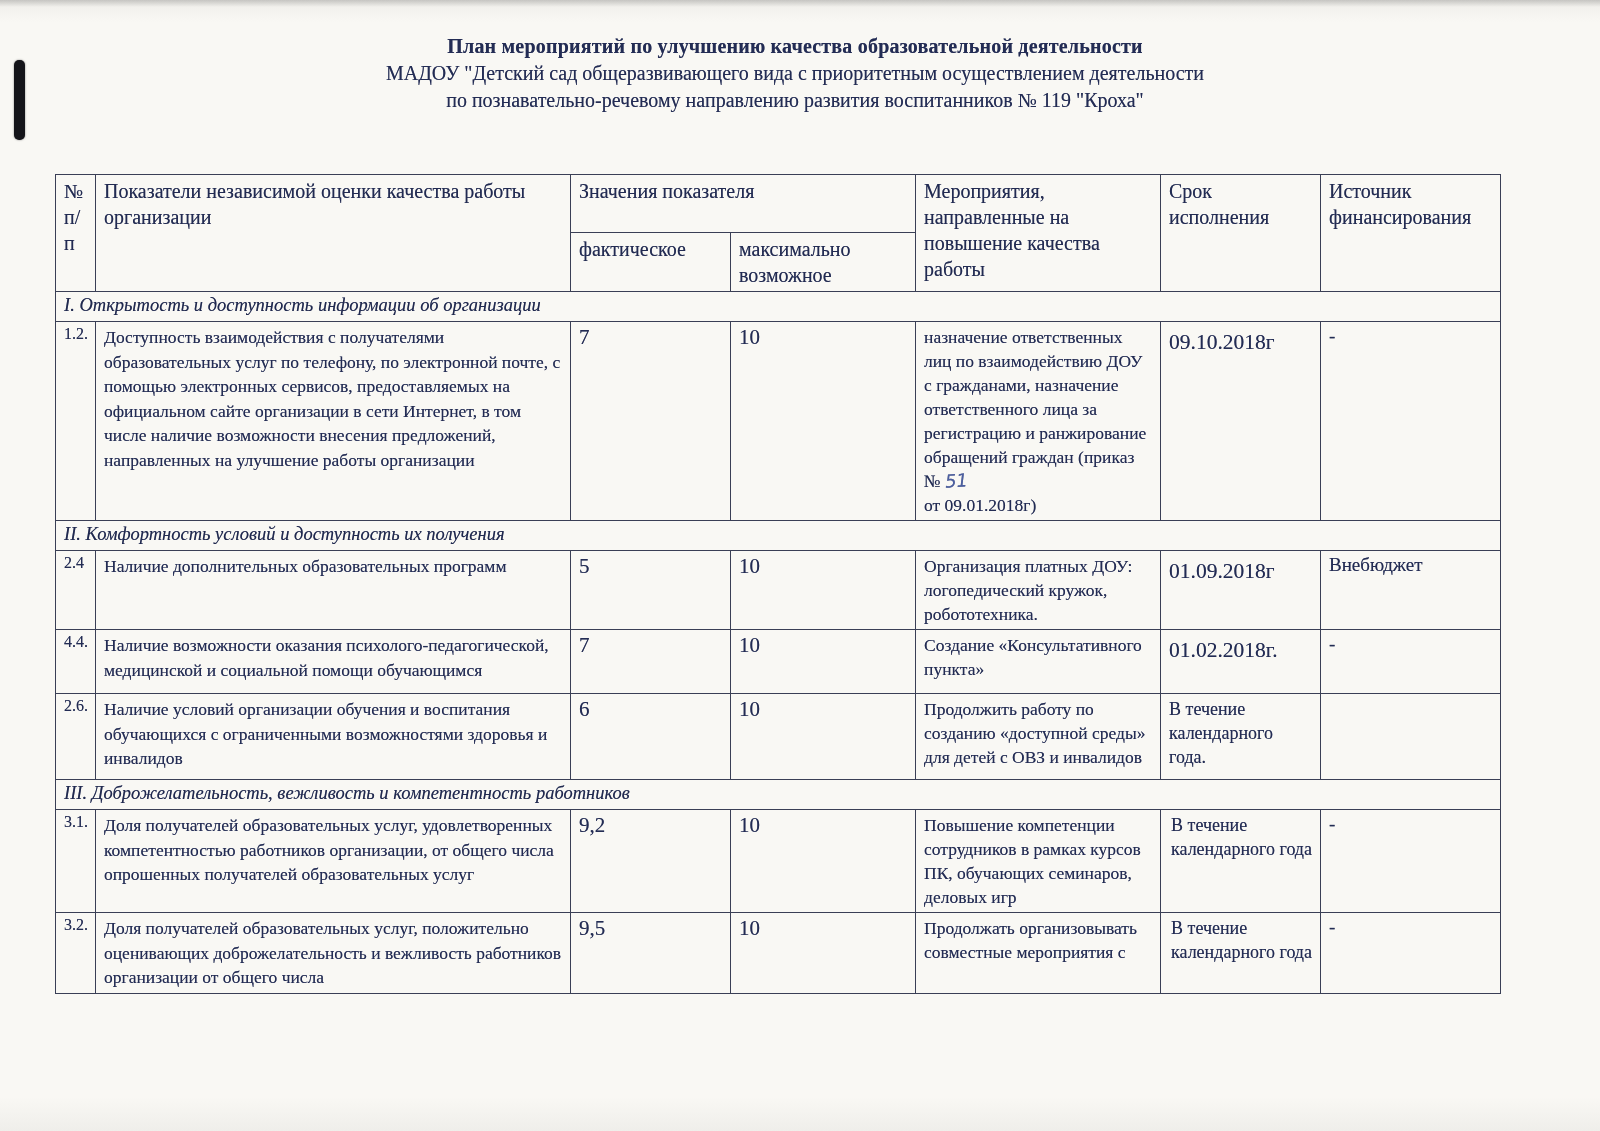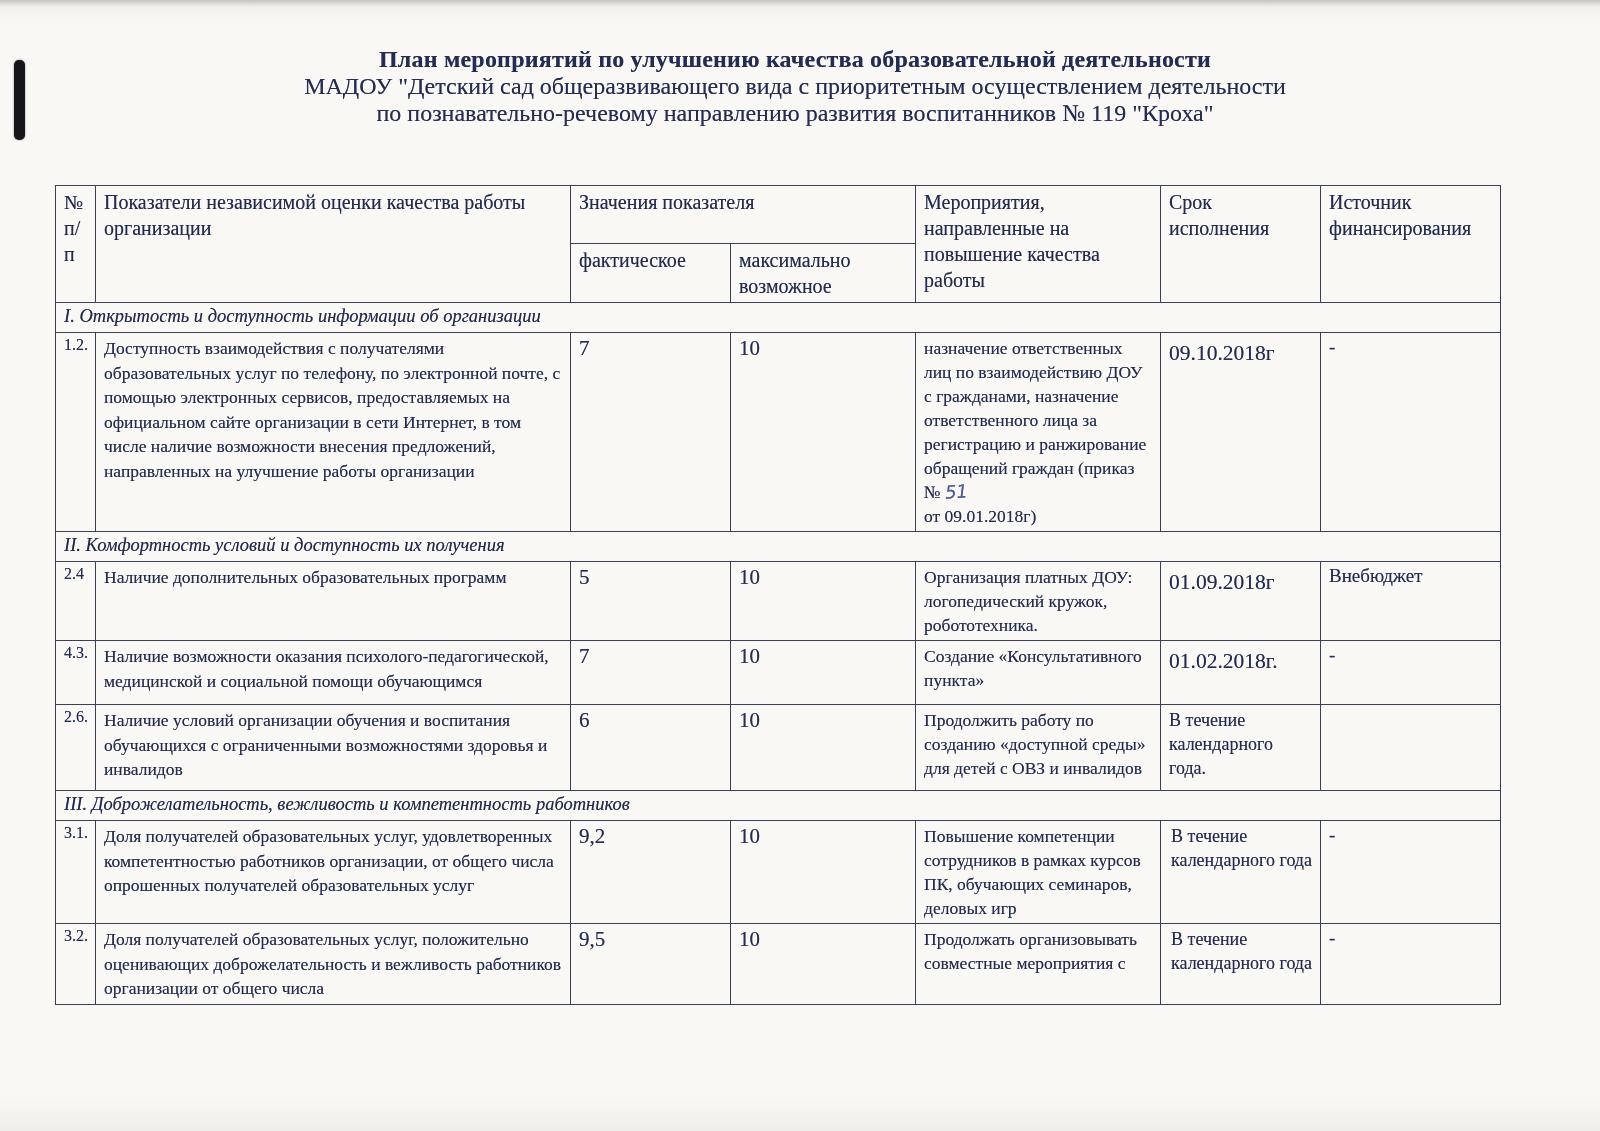--- a/index.html
+++ b/index.html
@@ -26,38 +26,38 @@
     left: 14px;
     top: 60px;
     width: 11px;
     height: 80px;
     background: #15151a;
     border-radius: 5px;
     box-shadow: 0 0 2px rgba(0,0,0,0.5);
   }
   .title-block {
     position: absolute;
-    top: 46px;
+    top: 33px;
     left: 0;
     width: 1590px;
     text-align: center;
     line-height: 27px;
-    font-size: 24px;
+    font-size: 20px;
   }
   .doc-title {
     font-weight: bold;
     letter-spacing: 0.2px;
   }
   .doc-subtitle {
     font-weight: normal;
   }
   table.main {
     position: absolute;
     left: 55px;
-    top: 185px;
+    top: 174px;
     width: 1445px;
     border-collapse: collapse;
     table-layout: fixed;
   }
   table.main td, table.main th {
     border: 1.5px solid #3a3f55;
     vertical-align: top;
     padding: 3px 8px;
     font-weight: normal;
     text-align: left;
@@ -212,21 +212,21 @@
     <td class="c-num">2.4</td>
     <td class="c-ind">Наличие дополнительных образовательных программ</td>
     <td class="c-val">5</td>
     <td class="c-val">10</td>
     <td class="c-act">Организация платных ДОУ: логопедический кружок, робототехника.</td>
     <td class="c-deadline big">01.09.2018г</td>
     <td class="c-fund">Внебюджет</td>
   </tr>
 
   <tr class="r25">
-    <td class="c-num">4.3.</td>
+    <td class="c-num">4.4.</td>
     <td class="c-ind">Наличие возможности оказания психолого-педагогической, медицинской и социальной помощи обучающимся</td>
     <td class="c-val">7</td>
     <td class="c-val">10</td>
     <td class="c-act">Создание «Консультативного пункта»</td>
     <td class="c-deadline big">01.02.2018г.</td>
     <td class="c-fund">-</td>
   </tr>
 
   <tr class="r26">
     <td class="c-num">2.6.</td>

